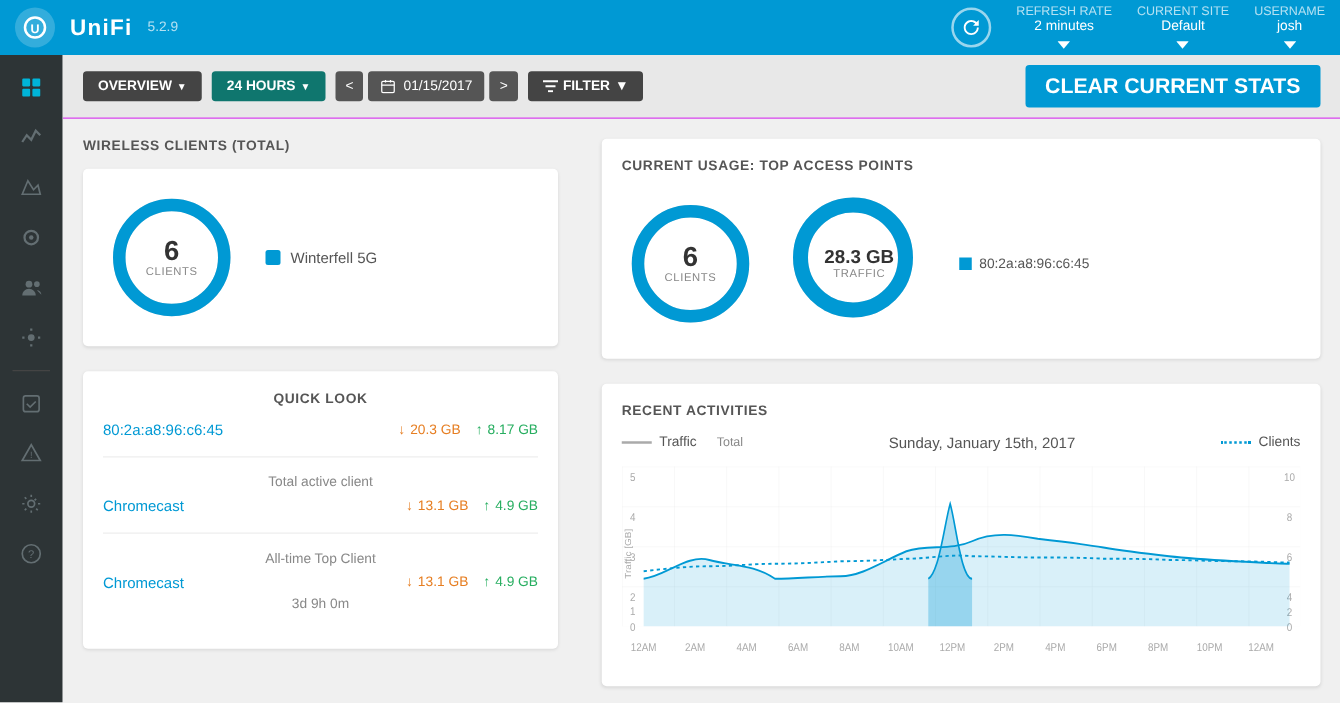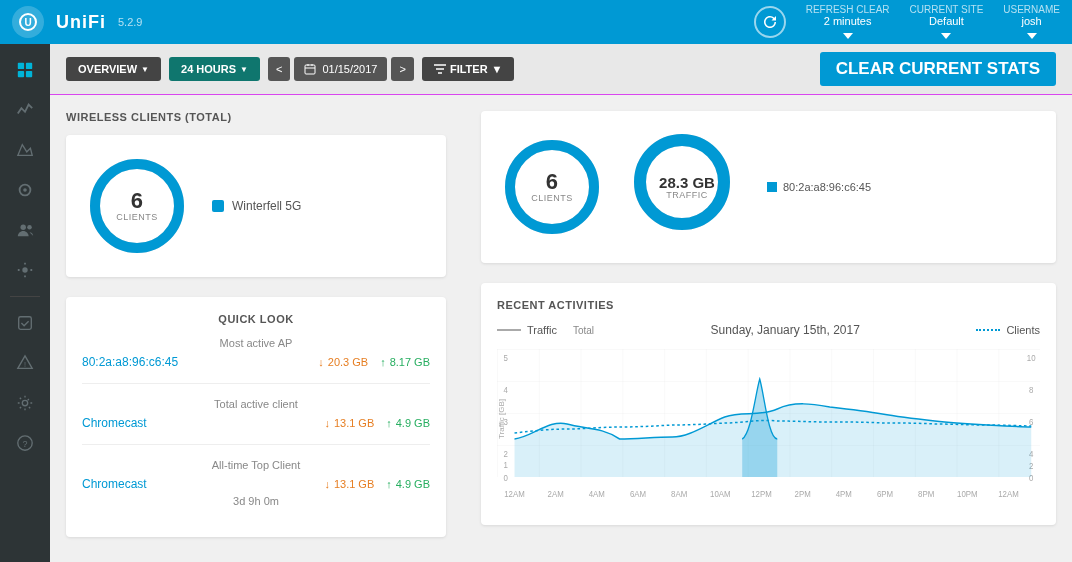--- a/index.html
+++ b/index.html
@@ -161,21 +161,21 @@
     <span class="brand">UniFi</span>
     <span class="version">5.2.9</span>
   </div>
   <div class="top-nav-right">
     <div class="refresh-btn">
       <svg viewBox="0 0 16 16" fill="white" width="16" height="16">
         <path d="M8 2C4.69 2 2 4.69 2 8s2.69 6 6 6 6-2.69 6-6h-1.5c0 2.48-2.02 4.5-4.5 4.5S3.5 10.48 3.5 8 5.52 3.5 8 3.5c1.24 0 2.36.5 3.18 1.32L9.5 6.5H14V2l-1.68 1.68A6.46 6.46 0 008 2z"></path>
       </svg>
     </div>
     <div class="nav-right-item">
-      <span class="label">REFRESH CLEAR</span>
+      <span class="label">REFRESH RATE</span>
       <div class="nav-dropdown">
         <span>2 minutes</span>
         <svg viewBox="0 0 10 6" fill="white">
             <path d="M0 0l5 6 5-6z"></path>
           </svg>
       </div>
     </div>
     <div class="nav-right-item">
       <span class="label">CURRENT SITE</span>
       <div class="nav-dropdown">
@@ -324,21 +324,20 @@
                 <div class="legend-dot" style="background: #0099d4;"></div>
                 <span>Winterfell 5G</span>
               </div>
             </div>
           </div>
         </div>
 
         <div class="quick-look">
           <div class="section-title">QUICK LOOK</div>
           <div class="ql-item">
-            <div class="ql-label">Most active AP</div>
             <div class="ql-row">
               <span class="ql-name">80:2a:a8:96:c6:45</span>
               <div class="ql-stats">
                 <div class="ql-stat down">
                   <span>↓</span>
                   <span>20.3 GB</span>
                 </div>
                 <div class="ql-stat up">
                   <span>↑</span>
                   <span>8.17 GB</span>
@@ -378,20 +377,21 @@
               </div>
             </div>
             <div class="ql-time">3d 9h 0m</div>
           </div>
         </div>
       </div>
 
       <div class="right-panel">
 
         <div class="top-ap-section">
+          <div class="section-title">CURRENT USAGE: TOP ACCESS POINTS</div>
           <div class="top-ap-charts">
             <div class="donut-wrapper">
               <svg viewBox="0 0 110 110">
                 <circle cx="55" cy="55" r="42" fill="none" stroke="#e0e0e0" stroke-width="10"></circle>
                 <circle cx="55" cy="55" r="42" fill="none" stroke="#0099d4" stroke-width="10" stroke-dasharray="264" stroke-dashoffset="0" stroke-linecap="round" transform="rotate(-90 55 55)"></circle>
               </svg>
               <div class="donut-center">
                 <div class="donut-value">6</div>
                 <div class="donut-label">CLIENTS</div>
               </div>

